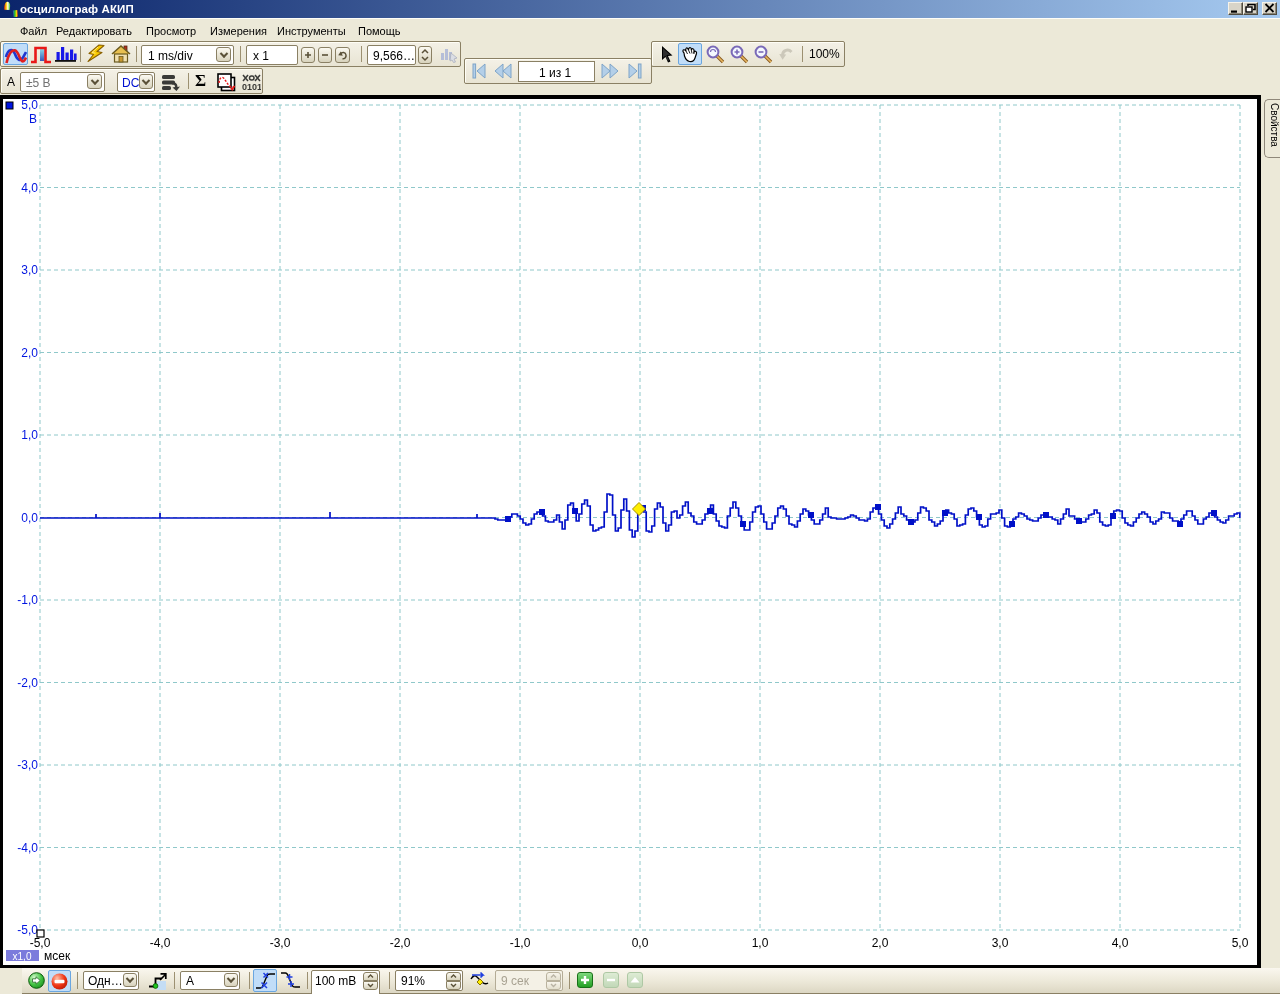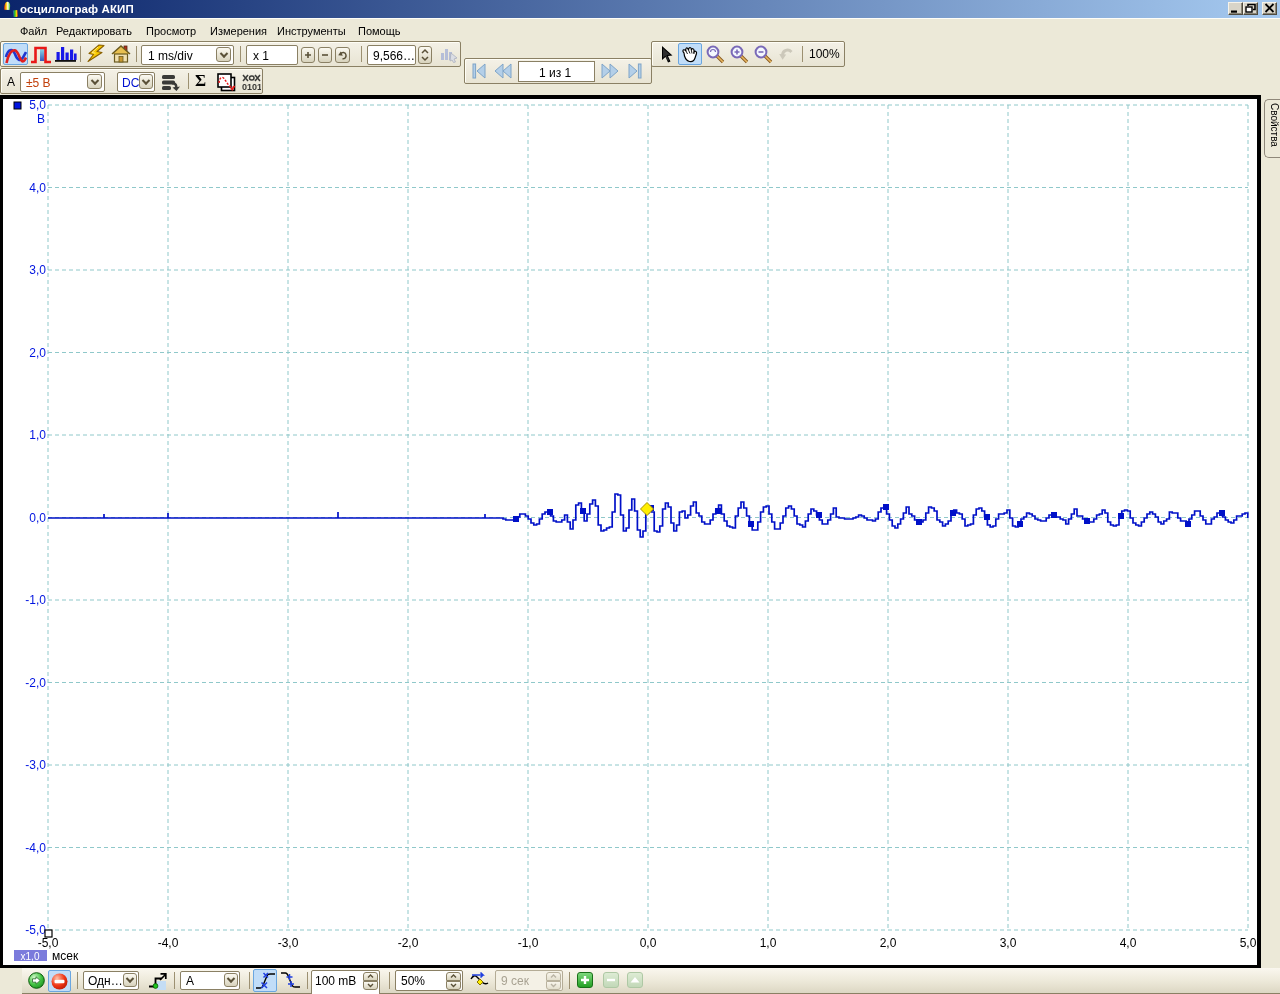--- a/index.html
+++ b/index.html
@@ -29,21 +29,21 @@
   border:1px solid #8a8064; border-radius:3px; }
 .combobtn svg { display:block; margin:0 auto; }
 .chev { position:absolute; left:50%; top:50%; width:6px; height:6px;
   border-right:2px solid #5a5138; border-bottom:2px solid #5a5138;
   transform:translate(-50%,-72%) rotate(45deg); }
 .tbtn { position:absolute; border-radius:2px; }
 .tbtn.sel { background:#c1ddf8; border:1px solid #6aa6e0; }
 .lbl { position:absolute; font-size:12px; color:#000; }
 
 #plotframe { left:0; top:95px; width:1261px; height:873px; background:#000; }
-#plotwhite { left:3px; top:4px; width:1254px; height:866px; background:#fff;padding-left:8px; }
+#plotwhite { left:3px; top:4px; width:1254px; height:866px; background:#fff; }
 #proptab { left:1264px; top:99px; width:20px; height:59px; background:#ece9d8;
   border:1px solid #8f887a; border-radius:5px 0 0 5px; border-right:none; }
 #proptab span { position:absolute; left:4px; top:3px; font-size:10px; color:#000;
   writing-mode:vertical-rl; }
 
 #botbar { left:0; top:968px; width:1280px; height:26px;
   background:linear-gradient(#faf7ef 0%,#ece8d8 55%,#dcd7c3 100%);
   border-bottom:1px solid #8a8064;margin-left:22px; }
 </style>
 </head>
@@ -246,21 +246,21 @@
     <path d="M4.5 9 C5 4 10 2.5 13.5 6" fill="none" stroke="#ccc8ba" stroke-width="3"></path>
     <path d="M1.2 8 L8.2 8.6 L4.6 13.8 Z" fill="#ccc8ba"></path>
   </svg>
   <div class="tsep" style="left:150px"></div>
   <span class="lbl" style="left:157px;top:5px">100%</span>
 </div>
 
 <div class="island" style="left:0;top:68px;width:263px;height:26px">
   <span class="lbl" style="left:6px;top:6px">A</span>
   <div class="whitebox" style="left:19px;top:3px;width:85px;height:20px">
-    <span class="lbl" style="left:5px;top:3px;color:#c2410c">±5 В</span>
+    <span class="lbl" style="left:5px;top:3px;color:#737373">±5 В</span>
     <div class="combobtn" style="right:2px;top:1px;width:15px;height:15px">
           <div class="chev"></div>
         </div>
   </div>
   <div class="whitebox" style="left:116px;top:3px;width:38px;height:20px">
     <span class="lbl" style="left:4px;top:3px;color:#0010d0">DC</span>
     <div class="combobtn" style="right:1px;top:1px;width:14px;height:15px">
           <div class="chev"></div>
         </div>
   </div>
@@ -443,21 +443,21 @@
           </svg>
         </div>
     <div class="combobtn" style="right:1px;top:10px;width:15px;height:8.5px;border-radius:0 0 3px 3px">
           <svg width="13" height="7" viewBox="0 0 13 7">
             <path d="M4 2 L6.5 4.5 L9 2" fill="none" stroke="#5a5138" stroke-width="1.4"></path>
           </svg>
         </div>
   </div>
   <div class="tsep" style="left:367px"></div>
   <div class="whitebox" style="left:373px;top:2px;width:68px;height:21px">
-    <span class="lbl" style="left:5px;top:3px">50%</span>
+    <span class="lbl" style="left:5px;top:3px">91%</span>
     <div class="combobtn" style="right:1px;top:1px;width:15px;height:8.5px;border-radius:3px 3px 0 0">
           <svg width="13" height="7" viewBox="0 0 13 7">
             <path d="M4 4.5 L6.5 2 L9 4.5" fill="none" stroke="#5a5138" stroke-width="1.4"></path>
           </svg>
         </div>
     <div class="combobtn" style="right:1px;top:10px;width:15px;height:8.5px;border-radius:0 0 3px 3px">
           <svg width="13" height="7" viewBox="0 0 13 7">
             <path d="M4 2 L6.5 4.5 L9 2" fill="none" stroke="#5a5138" stroke-width="1.4"></path>
           </svg>
         </div>

